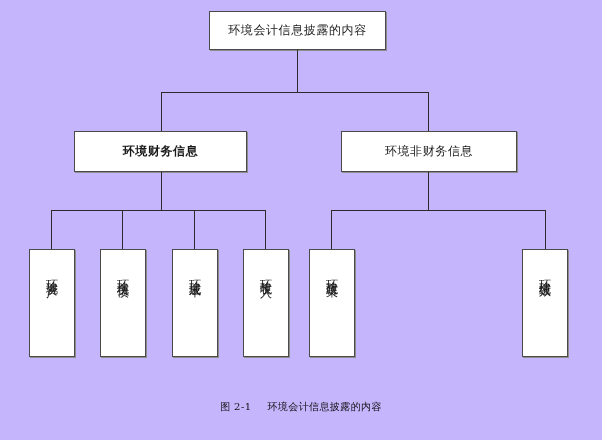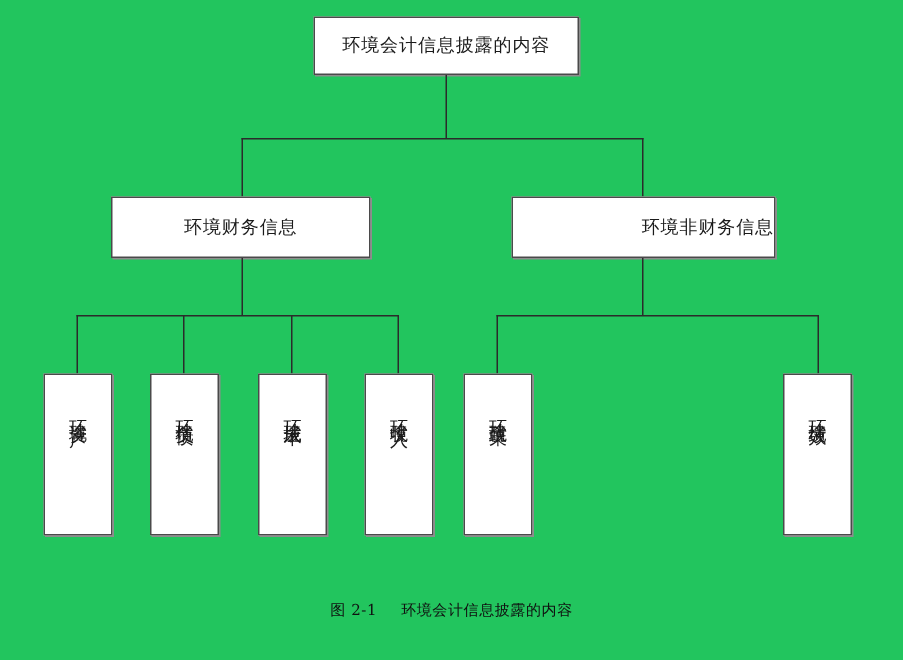--- a/index.html
+++ b/index.html
@@ -9,21 +9,21 @@
     background: #ffffff;
   }
   body {
     font-family: "DejaVu Sans", "Liberation Sans", sans-serif;
     color: #1a1a1a;
   }
   #page {
     position: relative;
     width: 602px;
     height: 440px;
-    background: #22c55e;
+    background: #c4b5fd;
     overflow: hidden;
   }
 
   
   .line {
     position: absolute;
     background: #2b2b2b;
   }
   .line.v { width: 1px; }
   .line.h { height: 1px; }
@@ -92,25 +92,25 @@
   </div>
 
   <div class="line v" style="left:297px; top:50px; height:42px;"></div>
 
   <div class="line h" style="left:161px; top:92px; width:268px;"></div>
 
   <div class="line v" style="left:161px; top:92px; height:39px;"></div>
 
   <div class="line v" style="left:428px; top:92px; height:39px;"></div>
 
-  <div class="node horizontal" style="left:74px; top:131px; width:173px; height:41px;">
+  <div class="node horizontal" style="left:74px; top:131px; width:173px; height:41px;font-weight:bold;">
     <span class="node-label">环境财务信息</span>
   </div>
 
-  <div class="node horizontal" style="left:341px; top:131px; width:176px; height:41px;justify-content:flex-end;">
+  <div class="node horizontal" style="left:341px; top:131px; width:176px; height:41px;">
     <span class="node-label">环境非财务信息</span>
   </div>
 
   <div class="line v" style="left:161px; top:172px; height:38px;"></div>
   <div class="line h" style="left:51px; top:210px; width:215px;"></div>
   <div class="line v" style="left:51px; top:210px; height:39px;"></div>
   <div class="line v" style="left:122px; top:210px; height:39px;"></div>
   <div class="line v" style="left:194px; top:210px; height:39px;"></div>
   <div class="line v" style="left:265px; top:210px; height:39px;"></div>
 

